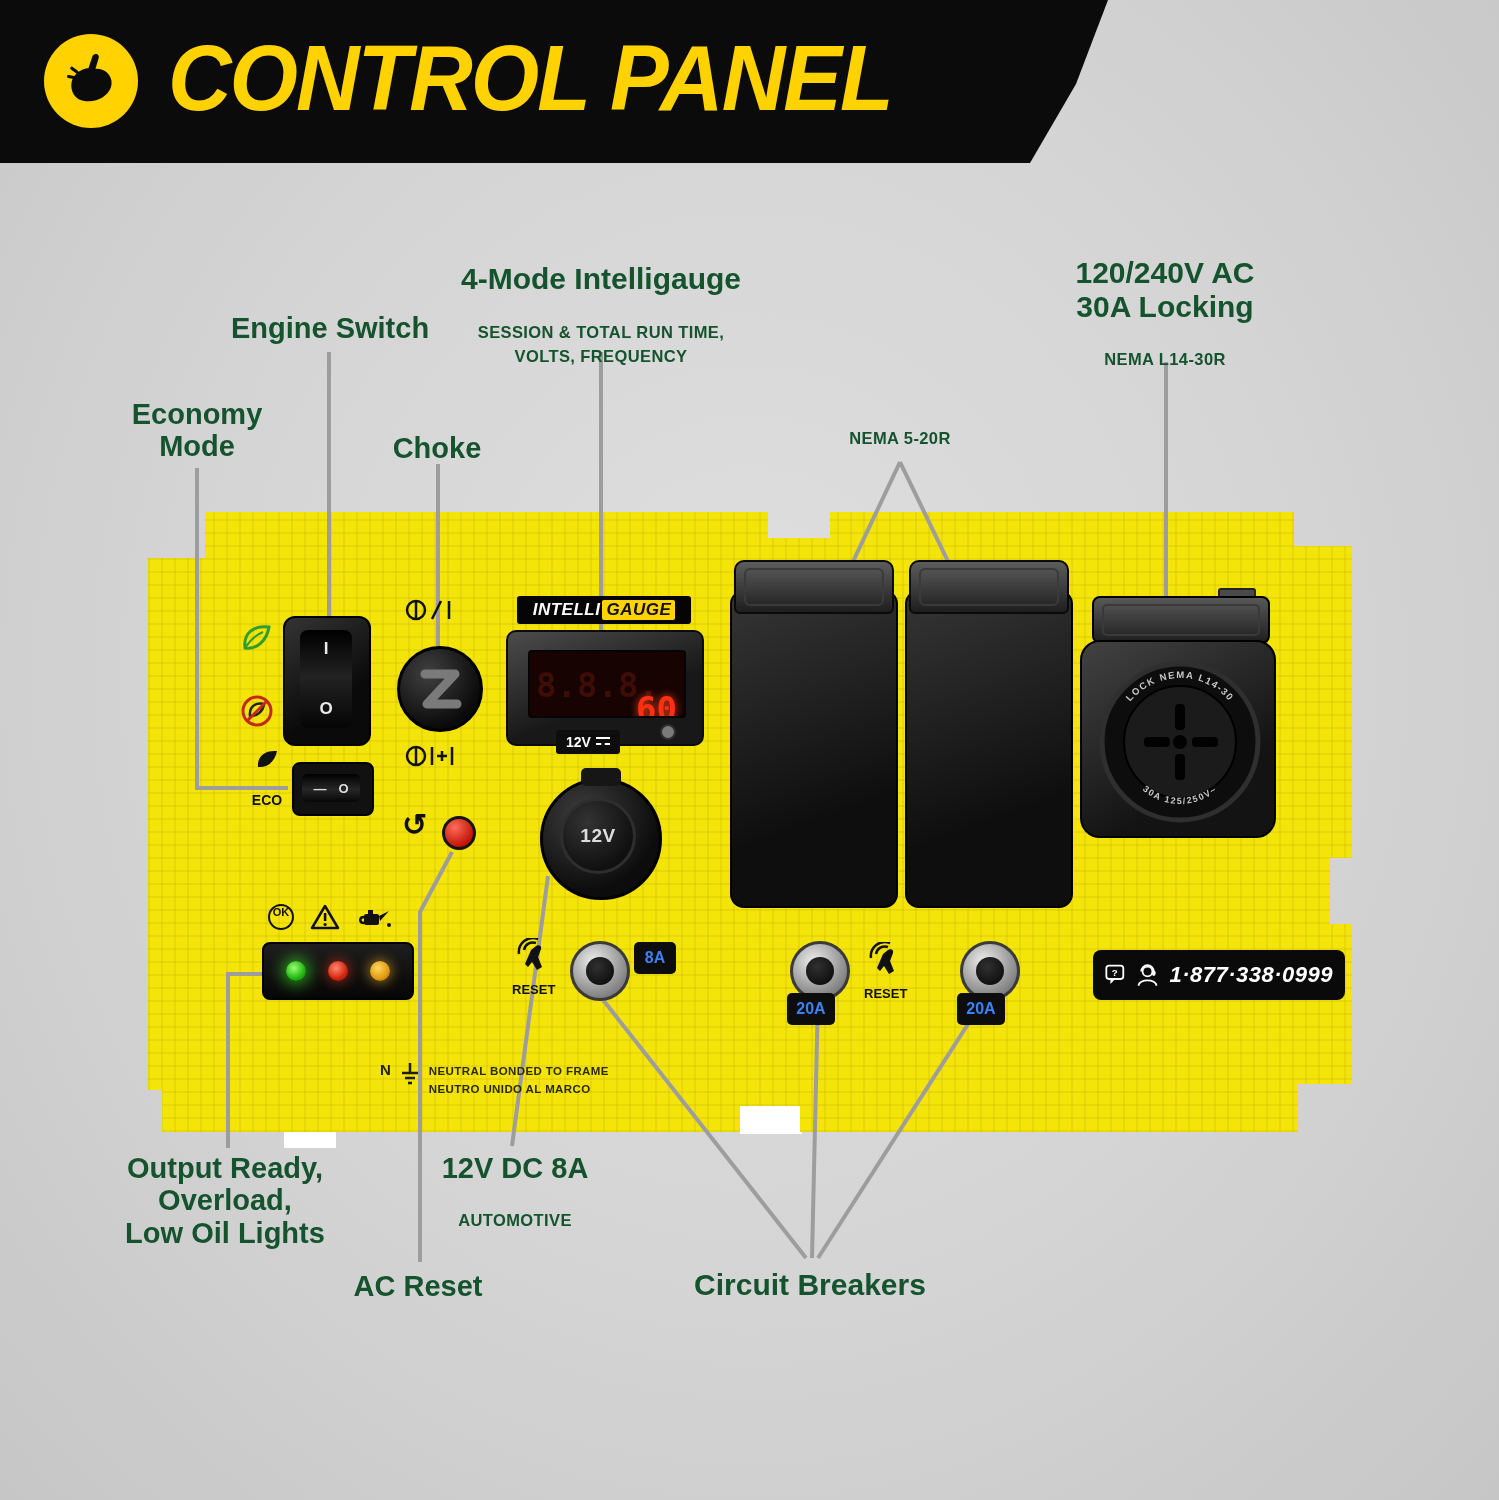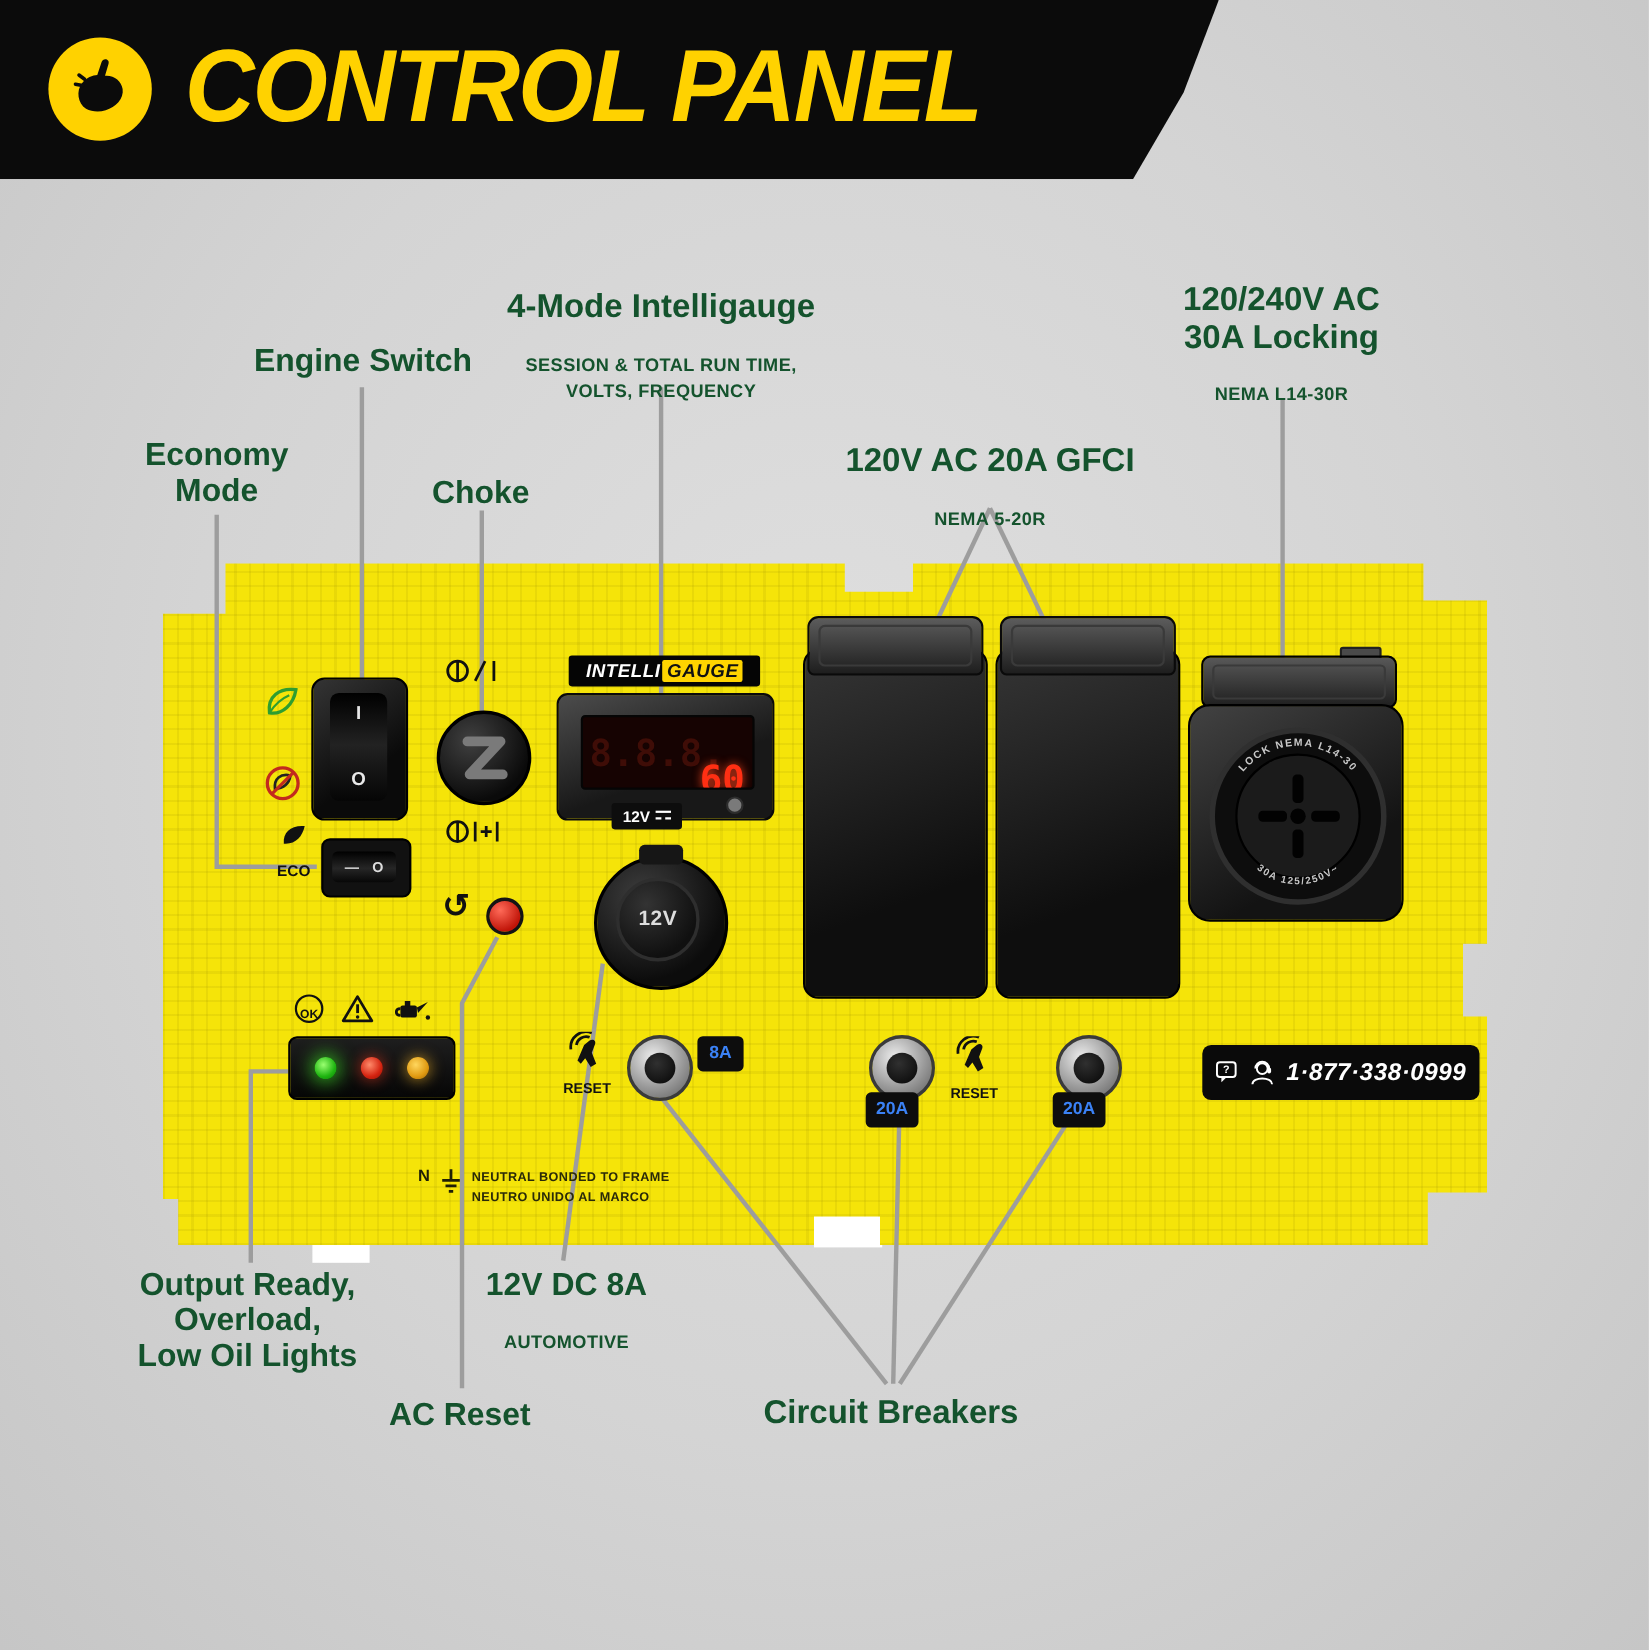--- a/index.html
+++ b/index.html
@@ -53,21 +53,21 @@
   #engine-icons{left:240px;top:622px;width:36px;height:110px;}
   #engine-switch{left:283px;top:616px;width:84px;height:126px;border-radius:12px;border:2px solid #000;
     background:linear-gradient(145deg,#343434,#0a0a0a 65%);}
   #engine-switch .rocker{position:absolute;left:15px;top:12px;width:52px;height:98px;border-radius:8px;
     background:linear-gradient(#000 0%,#222 48%,#050505 100%);
     display:flex;flex-direction:column;justify-content:space-between;align-items:center;
     padding:9px 0;box-sizing:border-box;color:#e9e9e9;font-size:17px;font-weight:bold;}
 
   
   #eco-group{left:244px;top:748px;width:46px;text-align:center;}
-  #eco-group .eco-text{font-size:14px;font-weight:bold;color:#101010;margin-top:8px;}
+  #eco-group .eco-text{font-size:14px;font-weight:bold;color:#101010;margin-top:18px;}
   #eco-switch{left:292px;top:762px;width:78px;height:50px;background:#111;border-radius:8px;border:2px solid #000;}
   #eco-switch .eco-rocker{position:absolute;left:8px;top:10px;width:58px;height:28px;border-radius:5px;
     background:linear-gradient(#000,#262626 55%,#070707);display:flex;align-items:center;justify-content:center;gap:12px;
     color:#ddd;font-size:13px;font-weight:bold;}
 
   
   #choke-icon-top{left:404px;top:596px;}
   #choke-knob{left:397px;top:646px;width:80px;height:80px;border-radius:50%;border:3px solid #000;
     background:radial-gradient(circle at 35% 30%, #404040, #0a0a0a 72%);}
   #choke-icon-bottom{left:404px;top:742px;}
@@ -130,21 +130,21 @@
   
   #lock-latch{left:1218px;top:588px;width:34px;height:14px;background:#4a4a4a;border:2px solid #222;border-radius:3px;}
   #lock-cover{left:1092px;top:596px;width:178px;height:48px;border:2px solid #000;border-radius:8px;
     background:linear-gradient(#585858,#1f1f1f);box-sizing:border-box;}
   #lock-cover::after{content:"";position:absolute;left:8px;right:8px;top:6px;bottom:6px;border:2px solid #3a3a3a;border-radius:5px;}
   #lock-body{left:1080px;top:640px;width:196px;height:198px;border:2px solid #000;border-radius:20px;
     background:linear-gradient(150deg,#424242,#131313 70%);box-sizing:border-box;}
 
   
   #light-icons{left:268px;top:902px;width:152px;height:30px;display:flex;align-items:center;gap:16px;}
-  .ok-circle{width:26px;height:26px;border:2.5px solid #111;border-radius:50%;display:flex;align-items:flex-end;
+  .ok-circle{width:26px;height:26px;border:2.5px solid #111;border-radius:50%;display:flex;align-items:flex-start;
     justify-content:center;font-size:11px;font-weight:bold;color:#111;box-sizing:border-box;}
   #light-module{left:262px;top:942px;width:152px;height:58px;border:2px solid #000;border-radius:8px;
     background:linear-gradient(#1e1e1e,#060606);display:flex;align-items:center;justify-content:space-between;
     padding:0 22px;box-sizing:border-box;}
   .led{width:20px;height:20px;border-radius:50%;}
   .led.green{background:radial-gradient(circle at 40% 35%, #9aff70, #1fb411 60%, #0d7a06);box-shadow:0 0 15px 4px rgba(70,255,40,.55);}
   .led.red{background:radial-gradient(circle at 40% 35%, #ff8a6a, #d42310 60%, #8c1205);box-shadow:0 0 12px 2px rgba(255,60,30,.45);}
   .led.amber{background:radial-gradient(circle at 40% 35%, #ffd75e, #e09a12 60%, #9a6505);box-shadow:0 0 12px 2px rgba(255,190,40,.5);}
 
   
@@ -219,21 +219,20 @@
   <div class="main">Choke</div>
 </div>
 <div class="callout" id="co-gauge">
   <div class="main big">4-Mode Intelligauge</div>
   <div class="sub">
     <div>SESSION &amp; TOTAL RUN TIME,</div>
     <div>VOLTS, FREQUENCY</div>
   </div>
 </div>
 <div class="callout" id="co-gfci">
-  <div class="main big">120V AC 20A GFCI</div>
   <div class="sub">NEMA 5-20R</div>
 </div>
 <div class="callout" id="co-lock">
   <div class="main big">120/240V AC</div>
   <div class="main big">30A Locking</div>
   <div class="sub">NEMA L14-30R</div>
 </div>
 <div class="callout" id="co-lights">
   <div class="main">Output Ready,</div>
   <div class="main">Overload,</div>

